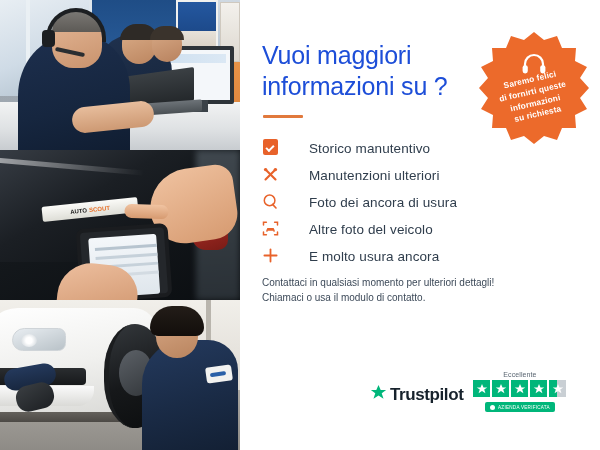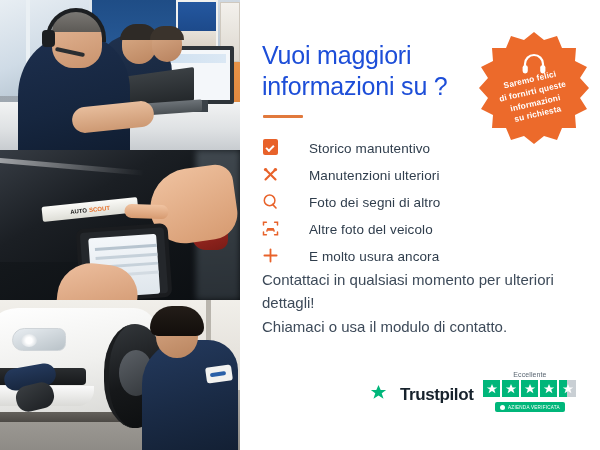--- a/index.html
+++ b/index.html
@@ -320,36 +320,36 @@
   .ic-tools svg, .ic-chat svg, .ic-frame svg, .ic-plus svg { display:block; }
 
   .phone-line {
     margin-top: 20px;
     font-size: 15px;
     font-weight: 700;
     color: #1b3a5f;
     letter-spacing: -.1px;
   }
   .contact-text {
-    margin-top: 4px;
-    font-size: 15px;
+    margin-top: 11px;
+    font-size: 10px;
     line-height: 1.58;
     color: #3d4a59;
   }
 
   
   .trustpilot {
     position: absolute;
     left: 130px;
     bottom: 38px;
     display: flex;
     align-items: flex-end;
     gap: 10px;
   }
-  .tp-brand { display:flex; align-items:center; gap:13px; padding-bottom:7px; }
+  .tp-brand { display:flex; align-items:center; gap:3px; padding-bottom:7px; }
   .tp-word {
     font-size: 17px; font-weight: 700; color: #17222c; letter-spacing: -.4px;
   }
   .tp-rating { display:flex; flex-direction:column; align-items:center; gap:2px; }
   .tp-excellent { font-size: 7px; color: #5a6672; letter-spacing:.1px; }
   .tp-stars { display:flex; gap:2px; }
   .tp-star {
     width: 17px; height: 17px;
     background: #00b67a;
     display:flex; align-items:center; justify-content:center;
@@ -497,21 +497,21 @@
         <span class="feature-label">Manutenzioni ulteriori</span>
       </li>
 
       <li class="feature-item">
         <span class="feature-icon ic-chat">
           <svg width="17" height="17" viewBox="0 0 17 17">
             <circle cx="7.6" cy="7.4" r="5.3" fill="none" stroke="#e8622a" stroke-width="1.5"></circle>
             <line x1="10.6" y1="11.4" x2="14" y2="15" stroke="#e8622a" stroke-width="1.6" stroke-linecap="round"></line>
           </svg>
         </span>
-        <span class="feature-label">Foto dei segni di altro</span>
+        <span class="feature-label">Foto dei ancora di usura</span>
       </li>
 
       <li class="feature-item">
         <span class="feature-icon ic-frame">
           <svg width="17" height="17" viewBox="0 0 17 17">
             <g fill="none" stroke="#e8622a" stroke-width="1.5" stroke-linecap="round">
               <path d="M1.5 5 V2.2 H4.4"></path>
               <path d="M12.6 2.2 H15.5 V5"></path>
               <path d="M15.5 12 V14.8 H12.6"></path>
               <path d="M4.4 14.8 H1.5 V12"></path>

